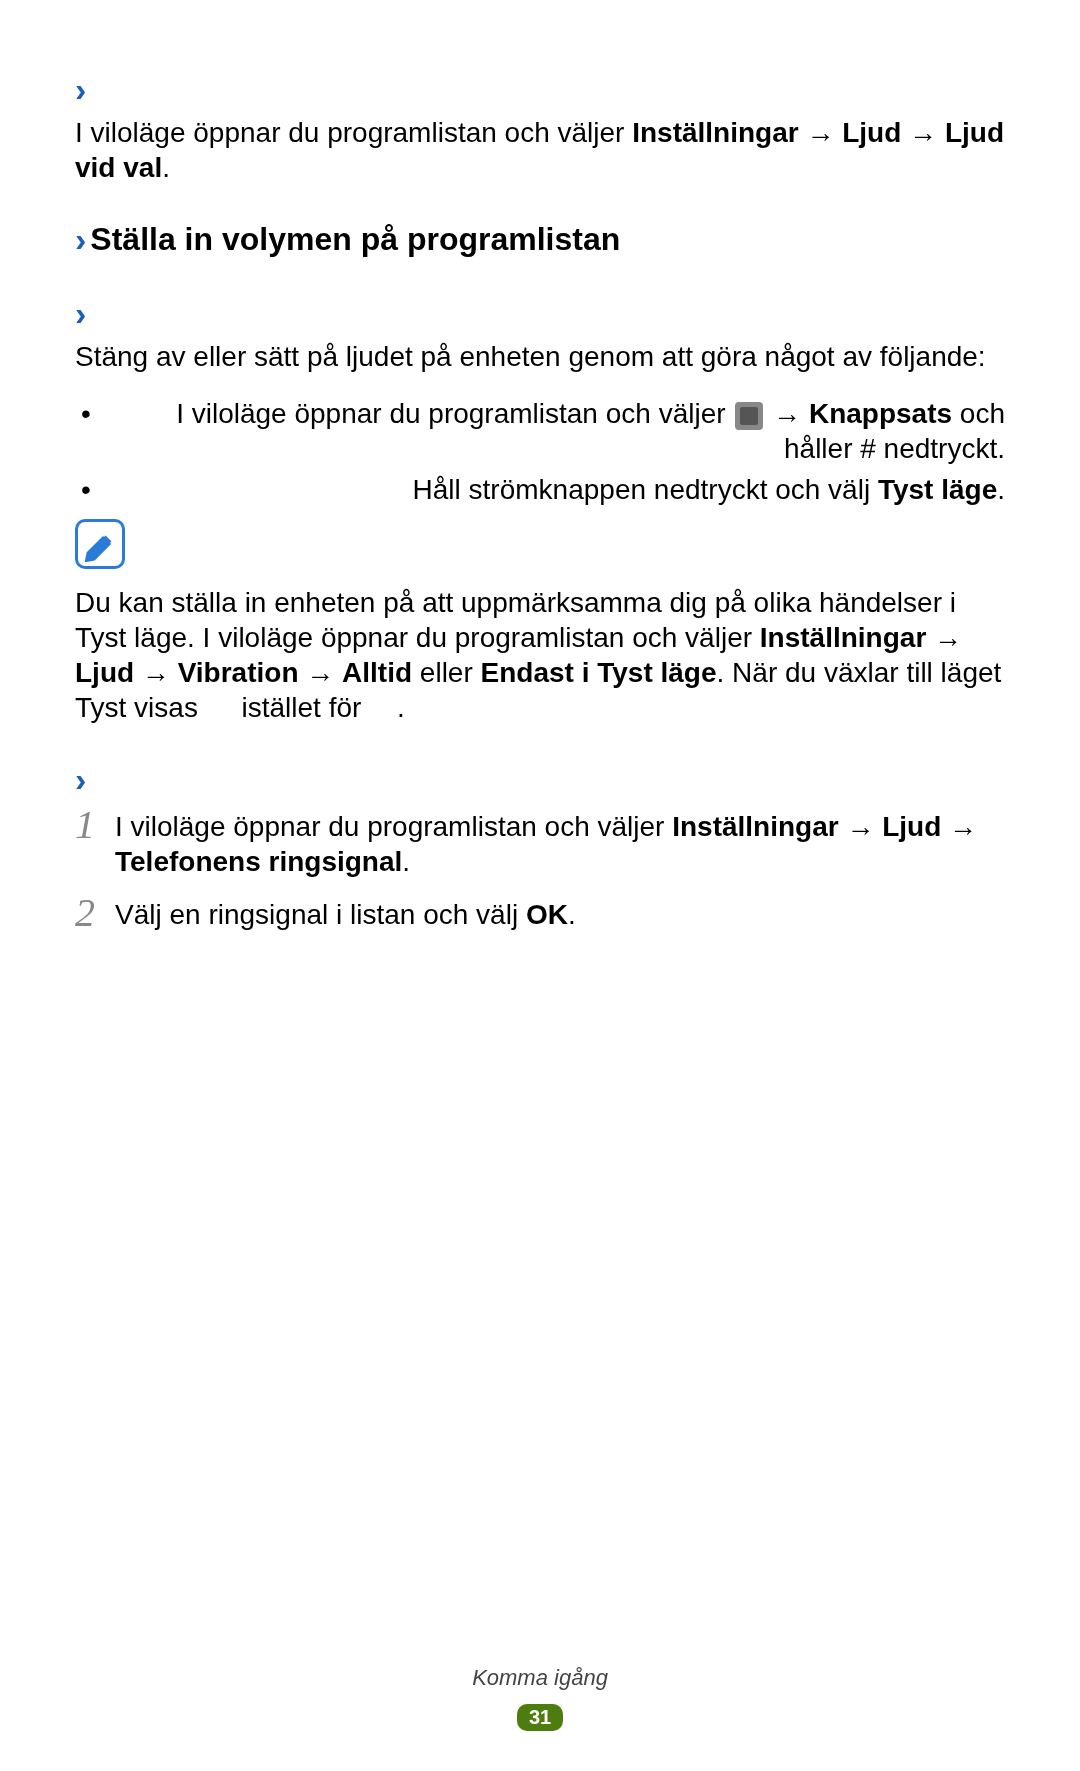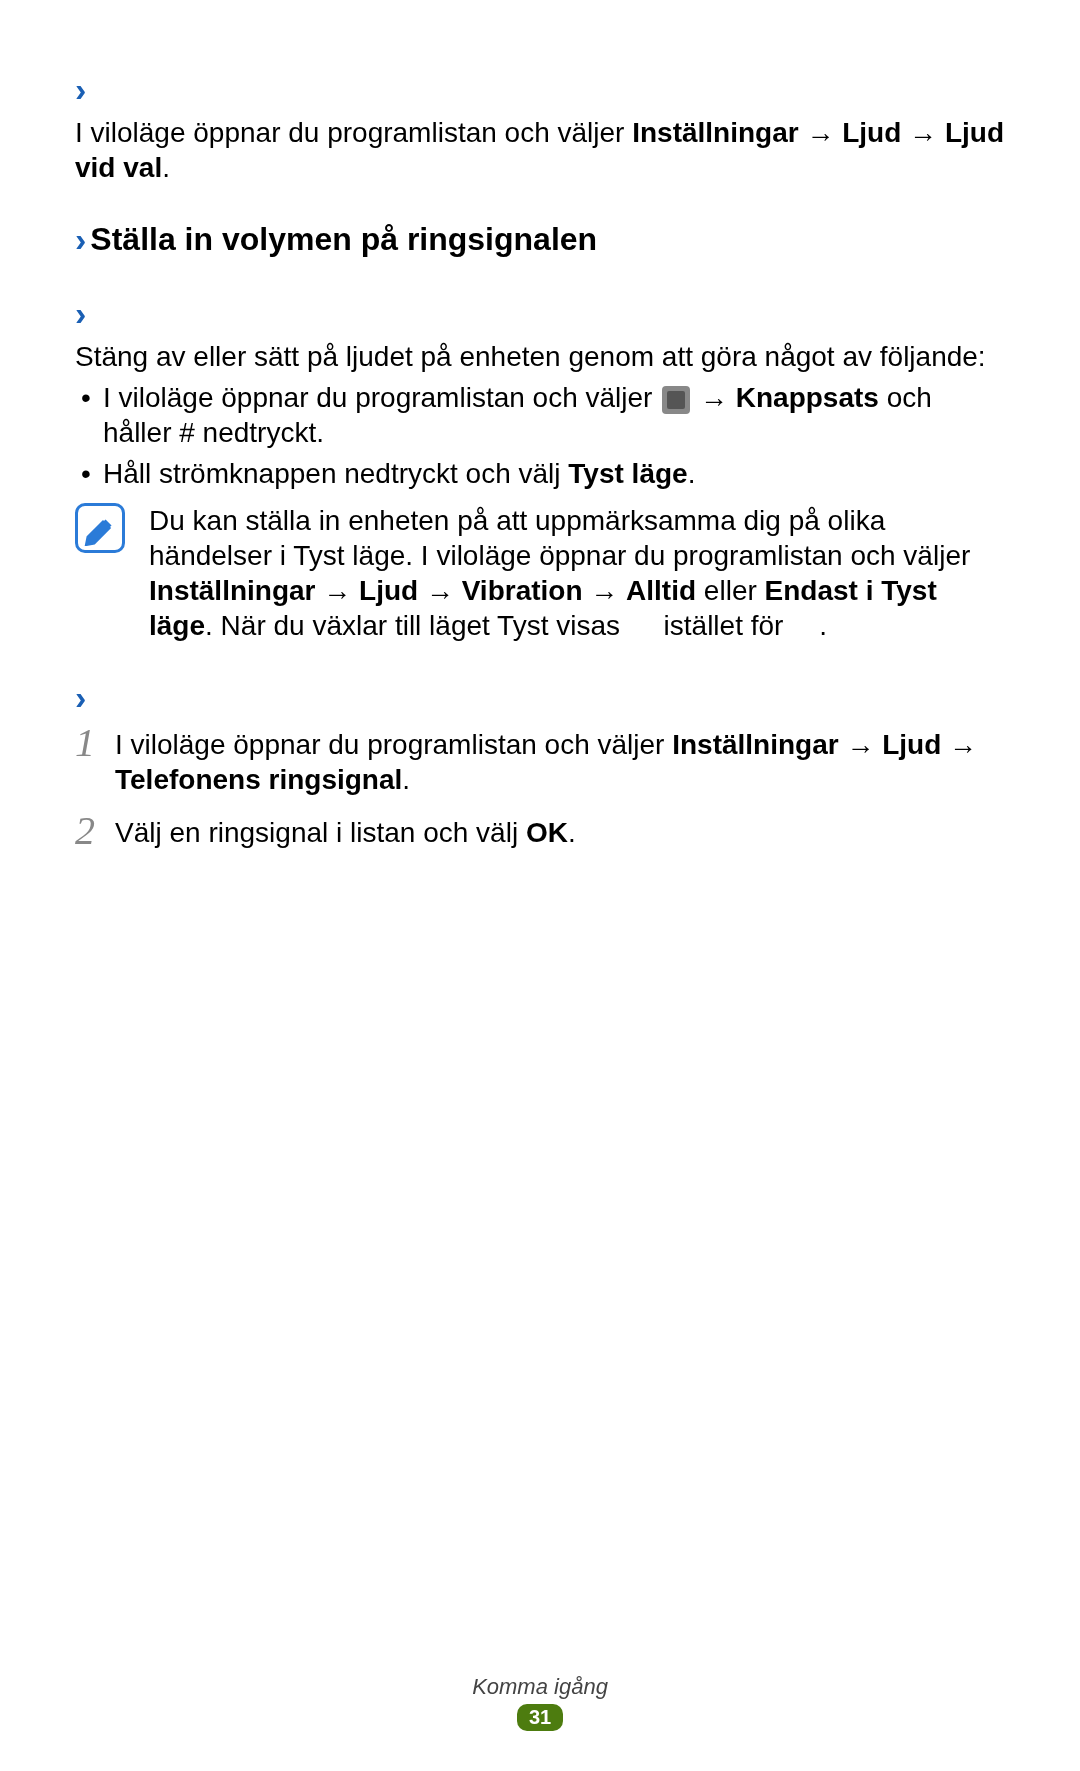--- a/index.html
+++ b/index.html
@@ -36,21 +36,22 @@
     .body-text {
       font-size: 28px;
       line-height: 1.25;
       font-family: Arial, Helvetica, sans-serif;
     }
     .bold {
       font-weight: bold;
     }
     .bullet-list {
       list-style: none;
-      margin-top: 6px;
+      margin-top: 22px;
+      text-align: right;
     }
     .bullet-item {
       font-size: 28px;
       line-height: 1.25;
       font-family: Arial, Helvetica, sans-serif;
       position: relative;
       padding-left: 28px;
       margin-bottom: 6px;
     }
     .bullet-item::before {
@@ -81,21 +82,22 @@
       border-radius: 2px;
     }
     .hash-symbol {
       font-family: Arial, Helvetica, sans-serif;
       font-weight: normal;
     }
     .note-box {
       display: flex;
       align-items: flex-start;
       margin-top: 12px;
-      gap: 24px;
+      gap: 16px;
+      flex-direction: column;
     }
     .note-icon {
       flex-shrink: 0;
       width: 50px;
       height: 50px;
       border: 3px solid #2b7bd8;
       border-radius: 10px;
       display: flex;
       align-items: center;
       justify-content: center;
@@ -140,21 +142,21 @@
       bottom: 40px;
       left: 0;
       right: 0;
       text-align: center;
     }
     .footer-title {
       font-family: Arial, Helvetica, sans-serif;
       font-style: italic;
       font-size: 22px;
       color: #444;
-      margin-bottom: 4px;
+      margin-bottom: 13px;
     }
     .page-badge {
       display: inline-block;
       background: #4d7c0f;
       color: #fff;
       border-radius: 10px;
       padding: 2px 12px;
       font-size: 20px;
       font-family: Arial, Helvetica, sans-serif;
       font-weight: bold;
@@ -171,21 +173,21 @@
     <span class="chevron">›</span>
   </div>
   <p class="body-text">
     <span>I viloläge öppnar du programlistan och väljer </span><span class="bold">Inställningar</span><span class="arrow"> → </span><span class="bold">Ljud</span><span class="arrow"> → </span><span class="bold">Ljud vid val</span><span>.</span>
   </p>
 </div>
 
 <div class="section">
   <div class="section-heading">
     <span class="chevron">›</span>
-    <span>Ställa in volymen på ringsignalen</span>
+    <span>Ställa in volymen på programlistan</span>
   </div>
 </div>
 
 <div class="section">
   <div class="section-heading">
     <span class="chevron">›</span>
   </div>
   <p class="body-text">Stäng av eller sätt på ljudet på enheten genom att göra något av följande:</p>
   <ul class="bullet-list">
     <li class="bullet-item">

